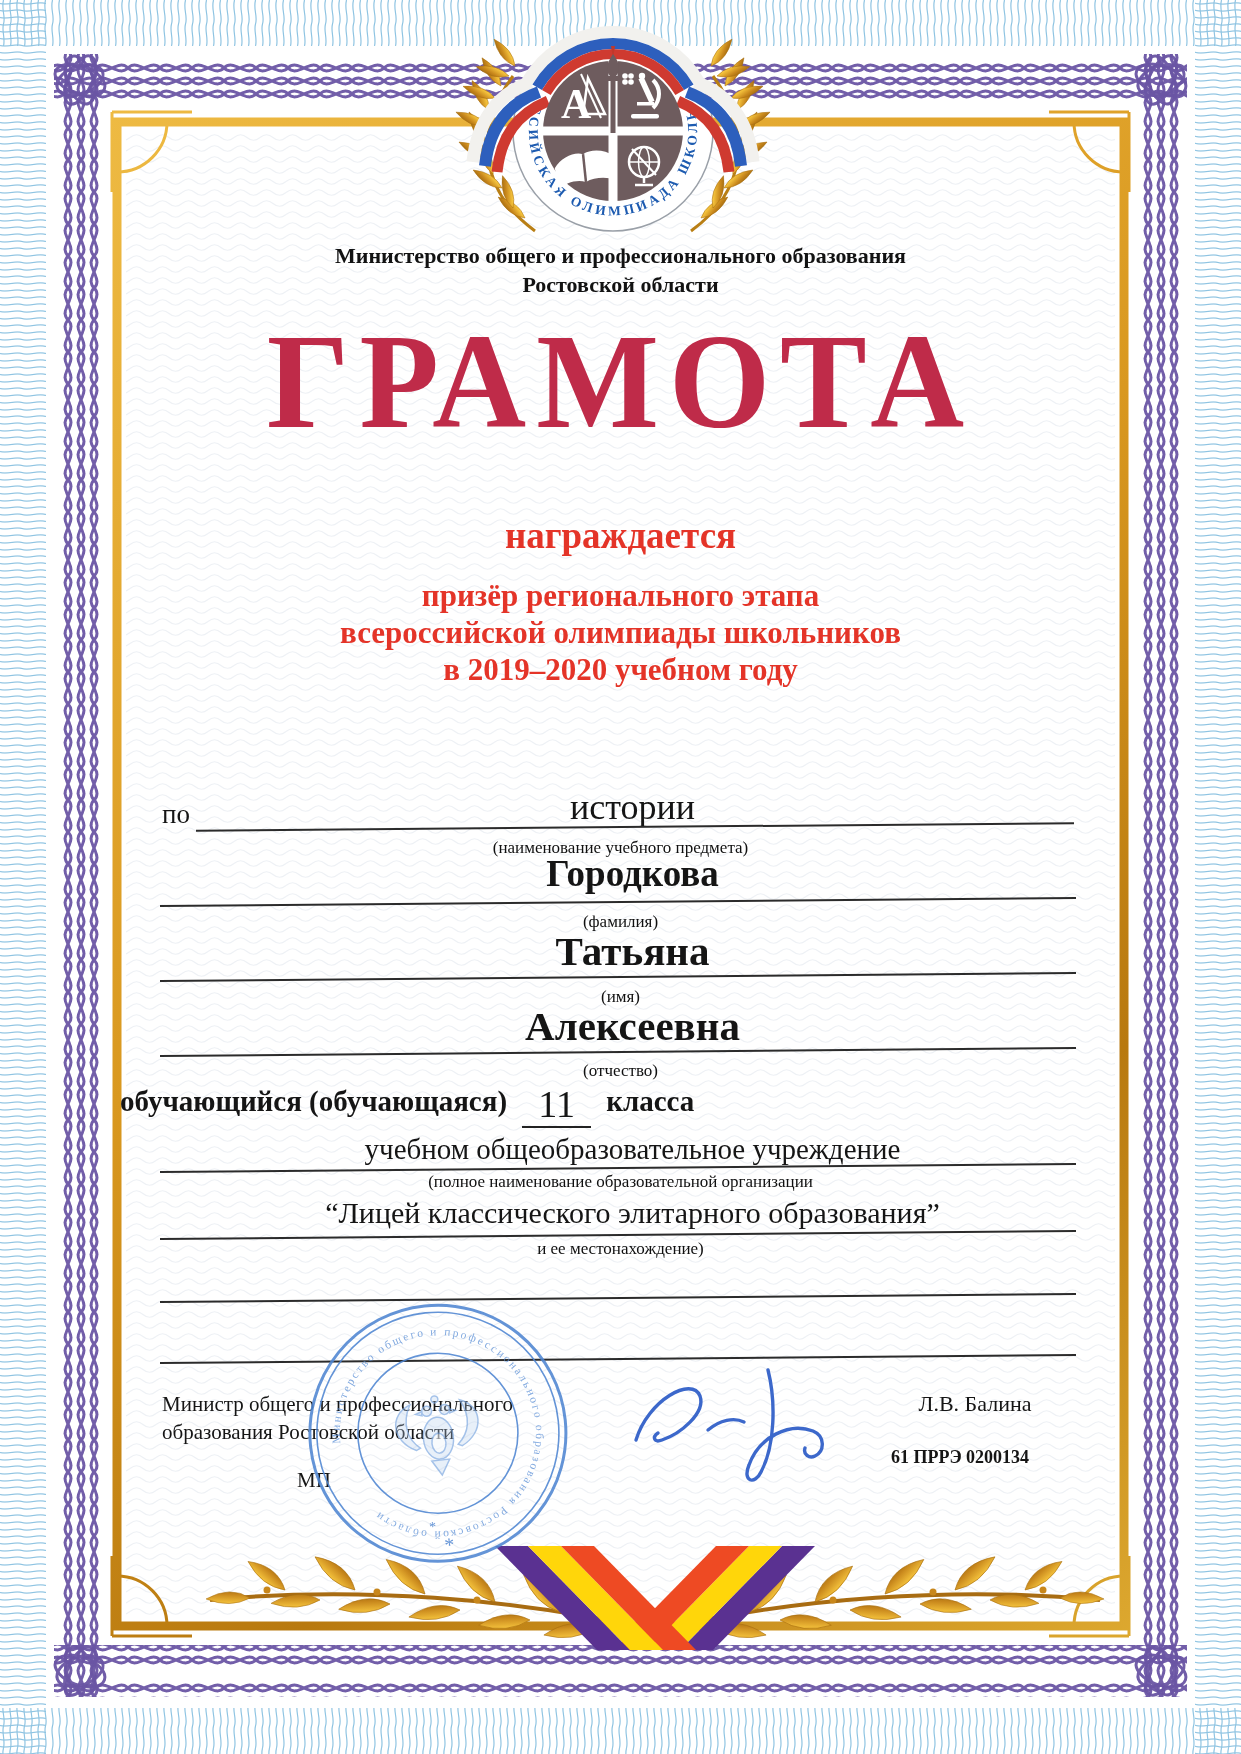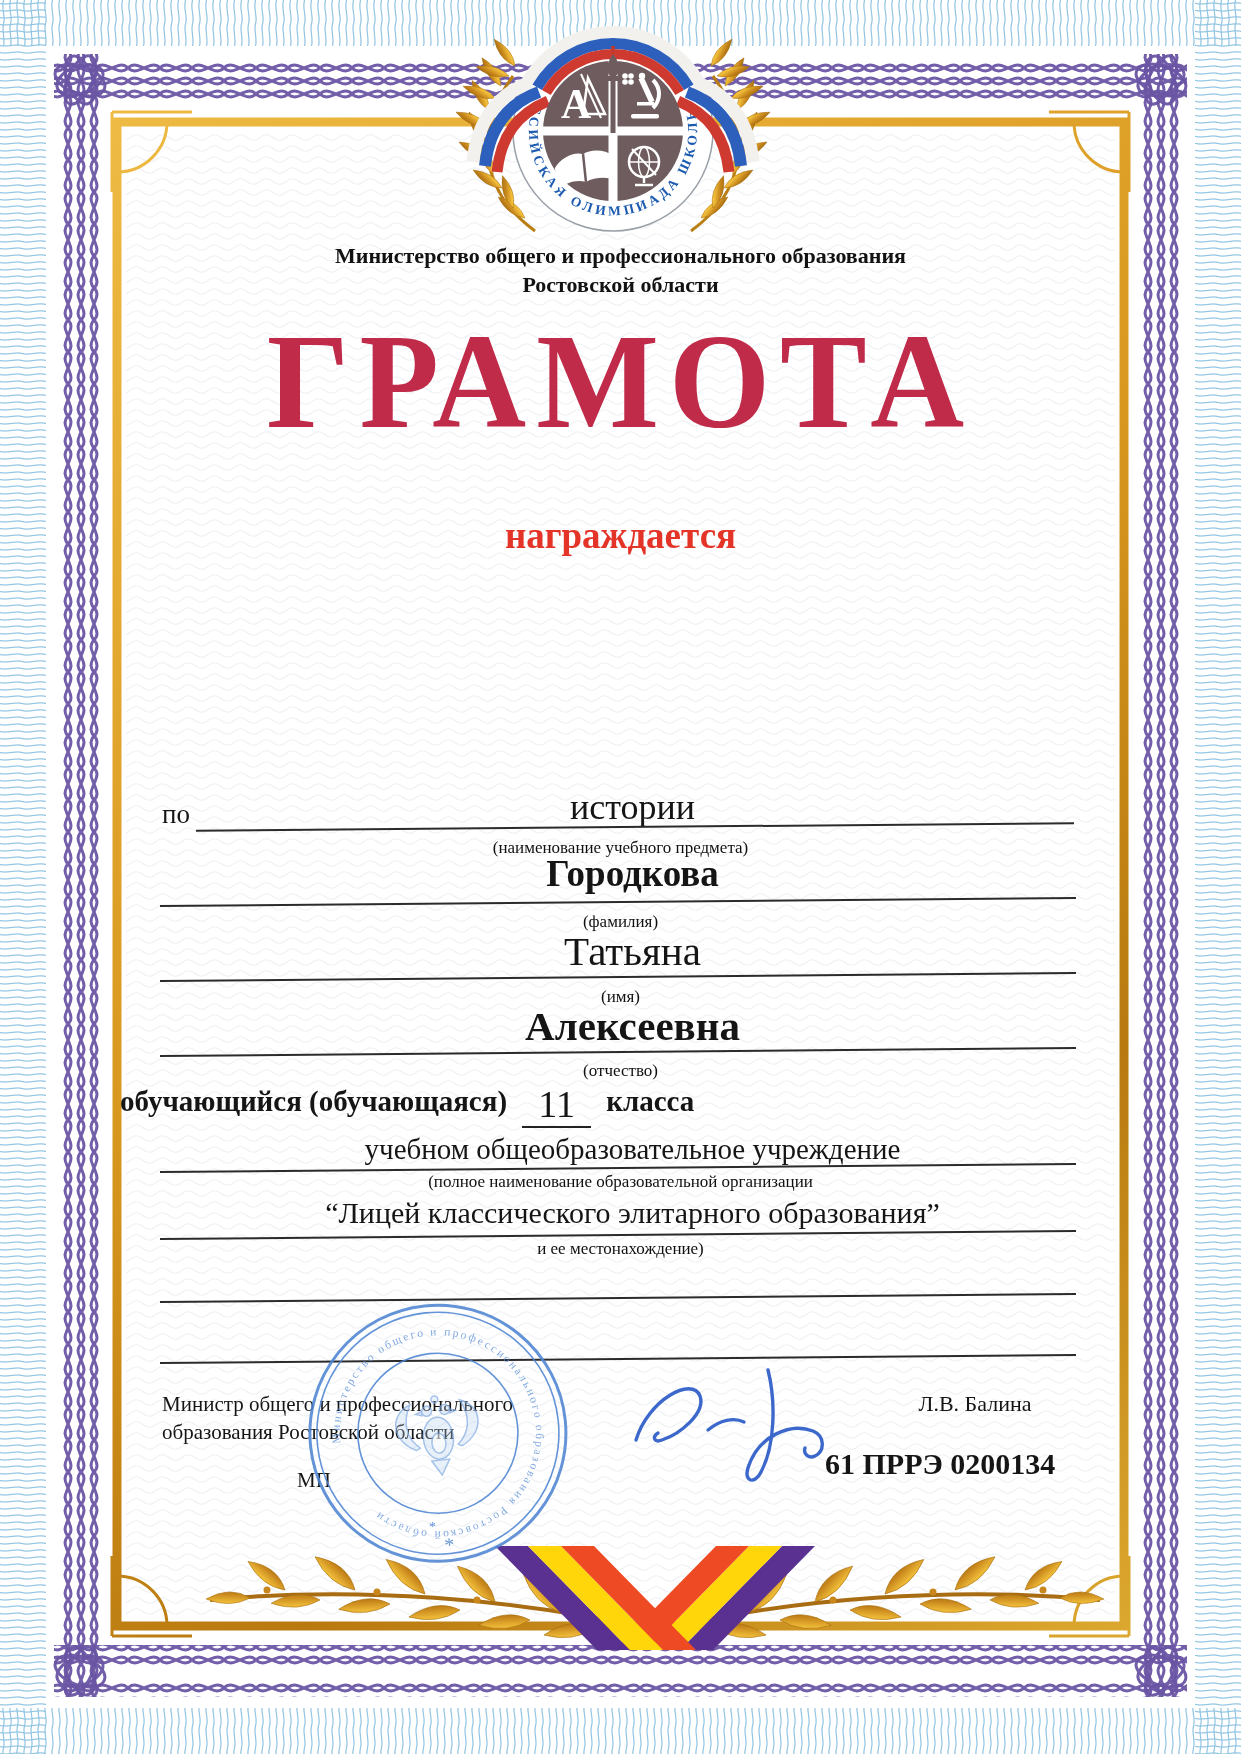--- a/index.html
+++ b/index.html
@@ -9,34 +9,34 @@
   svg{display:block;}
   .centered{left:120px;width:1001px;text-align:center;}
   .ministry{top:242px;font-size:22px;font-weight:bold;line-height:1.3;color:#121212;}
   .title{top:316px;font-size:130px;font-weight:bold;color:#bf2b49;letter-spacing:10px;line-height:1;
          transform:scaleY(1.04);}
   .awarded{top:514px;font-size:37px;font-weight:bold;color:#e43428;}
   .redlines{top:577px;font-size:31px;font-weight:bold;color:#e43428;line-height:37px;}
   .val{left:132px;width:1001px;text-align:center;}
   .v-subject{top:786px;font-size:36px;}
   .v-surname{top:852px;font-size:37px;font-weight:bold;}
-  .v-name{top:927px;font-size:41px;font-weight:normal;}
+  .v-name{top:927px;font-size:41px;font-weight:bold;}
   .v-patro{top:1002px;font-size:41px;font-weight:bold;}
   .v-org1{top:1133px;font-size:29px;}
   .v-org2{top:1196px;font-size:30px;}
   .cap{left:120px;width:1001px;text-align:center;font-size:17px;color:#101010;}
   .uline{position:absolute;height:0;border-top:2.2px solid #2b2b2b;transform:rotate(-0.5deg);}
   .po{left:162px;top:799px;font-size:27px;}
   .graderow{top:1084px;left:120px;width:1001px;text-align:left;font-size:29px;font-weight:bold;}
   .gradeval{display:inline-block;font-size:38px;font-weight:normal;border-bottom:2.5px solid #222;
             padding:0 16px 0 16px;margin:0 8px;line-height:1.1;vertical-align:-6px;}
   .ministerblock{left:162px;top:1391px;width:390px;font-size:21px;line-height:1.32;}
   .mp{left:297px;top:1468px;font-size:21px;}
   .balina{left:855px;top:1391px;width:240px;text-align:center;font-size:22px;}
-  .serial{left:825px;top:1447px;width:270px;text-align:left;font-size:30px;font-weight:bold;}
+  .serial{left:825px;top:1447px;width:270px;text-align:center;font-size:18px;font-weight:bold;}
   .stampwrap{left:295px;top:1298px;width:290px;height:272px;opacity:.88;transform:rotate(-6deg);}
   .sigwrap{left:618px;top:1358px;width:240px;height:140px;}
 </style>
 </head>
 <body>
 
 <div class="page">
 
   <svg class="abs" style="left:0;top:0" width="1241" height="1754" viewBox="0 0 1241 1754">
     <defs>
@@ -245,20 +245,25 @@
 
   <div class="abs centered ministry">
     <div>Министерство общего и профессионального образования</div>
     <div>Ростовской области</div>
   </div>
 
   <div class="abs centered title">ГРАМОТА</div>
 
   <div class="abs centered awarded">награждается</div>
 
+  <div class="abs centered redlines">
+    <div>призёр регионального этапа</div>
+    <div>всероссийской олимпиады школьников</div>
+    <div>в 2019–2020 учебном году</div>
+  </div>
 
   <span class="abs po">по</span>
   <div class="abs val v-subject">истории</div>
   <div class="uline" style="left:196px;top:826px;width:878px"></div>
   <div class="abs cap" style="top:838px">(наименование учебного предмета)</div>
 
   <div class="abs val v-surname">Городкова</div>
   <div class="uline" style="left:160px;top:901px;width:916px"></div>
   <div class="abs cap" style="top:912px">(фамилия)</div>
 

